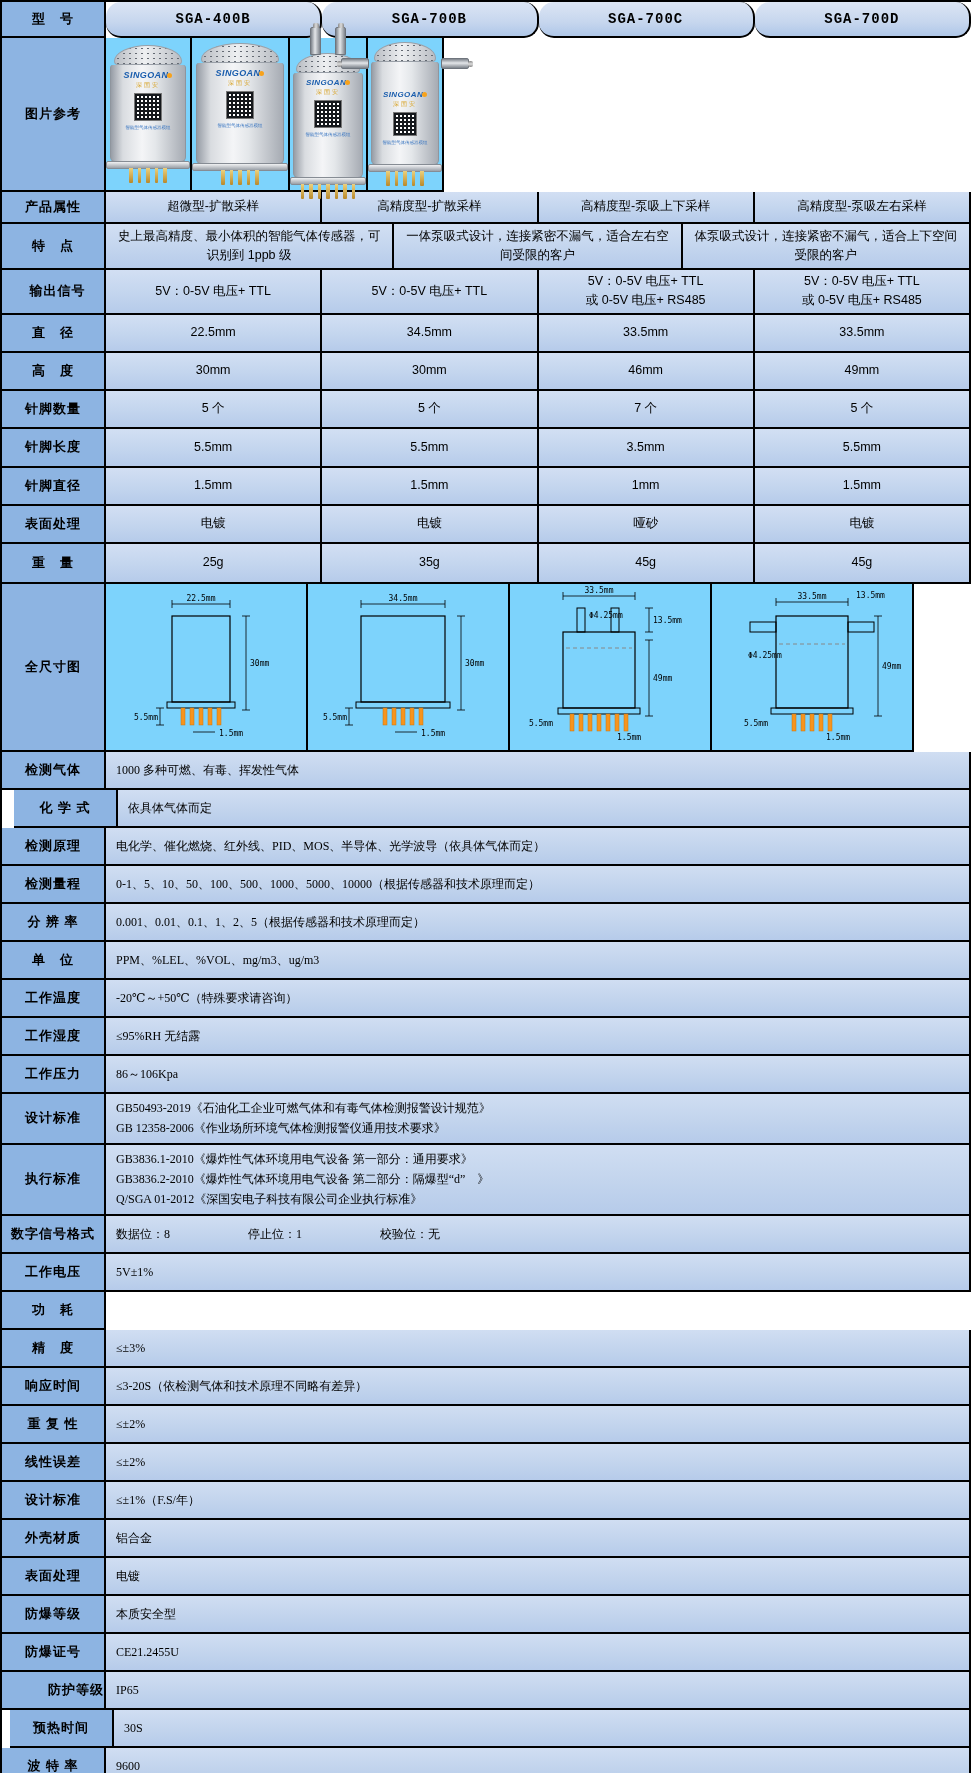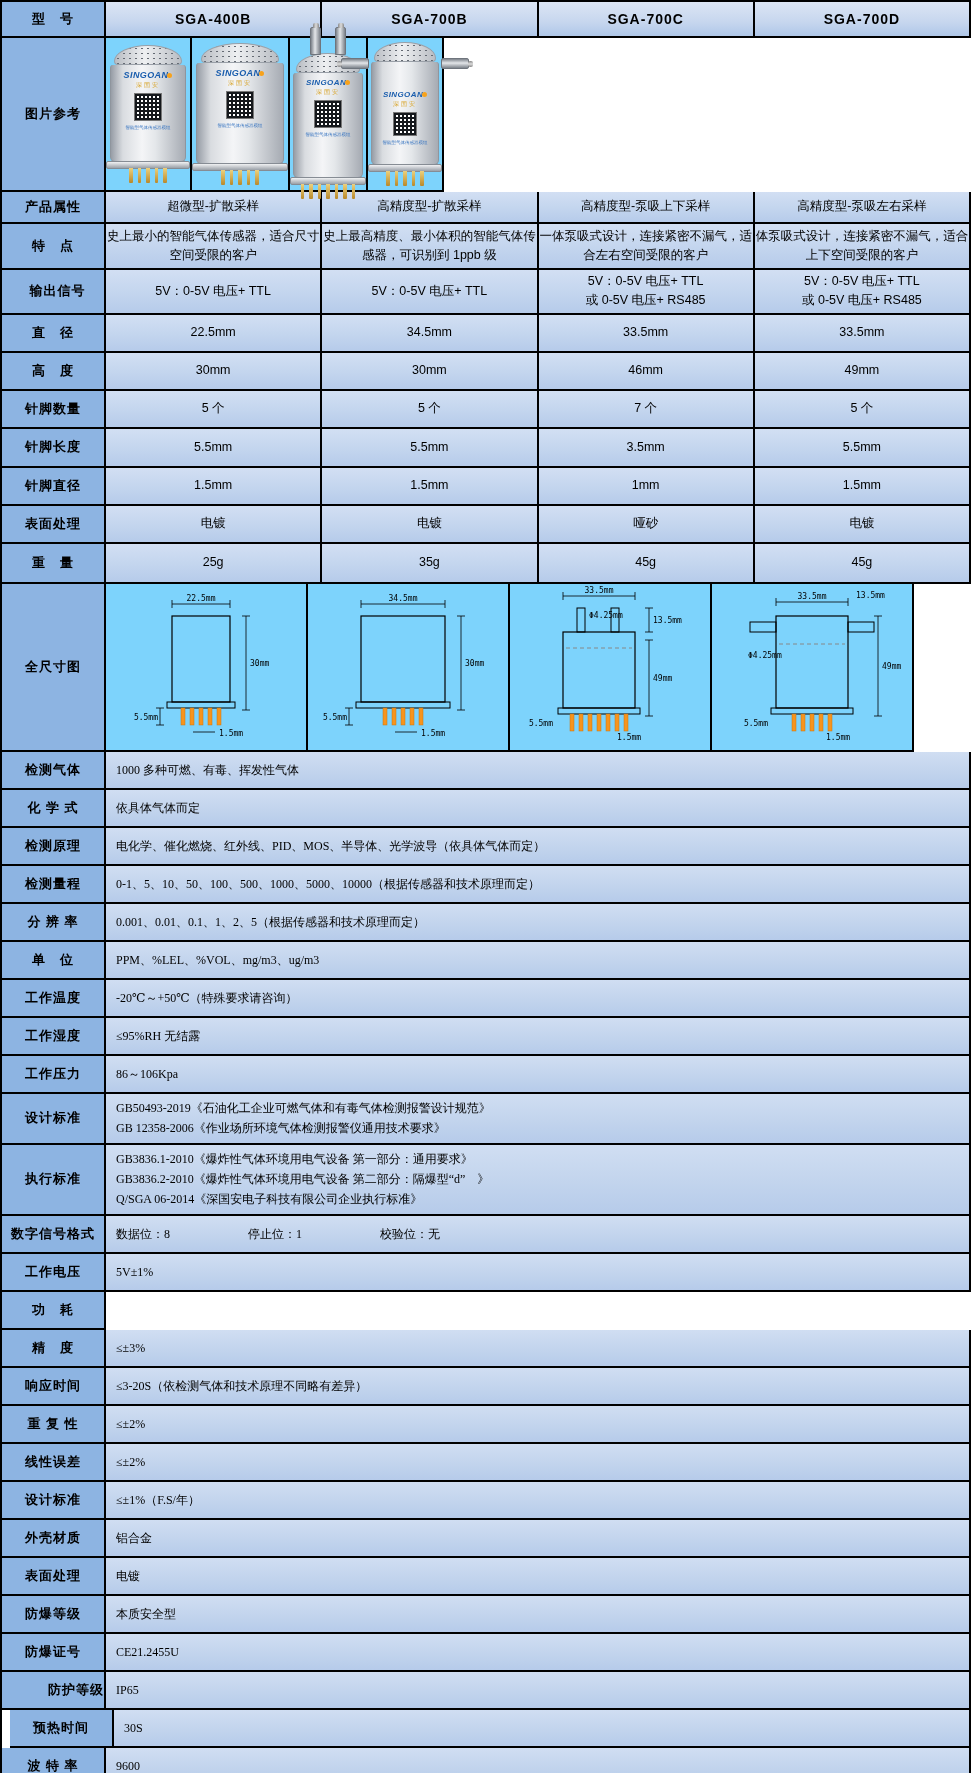--- a/index.html
+++ b/index.html
@@ -3,23 +3,23 @@
 <meta charset="utf-8">
 <style>
   html,body{margin:0;padding:0;background:#fff;}
   body{width:971px;font-family:"Liberation Sans","DejaVu Sans",sans-serif;color:#000;}
   .tbl{width:969px;border:2px solid #000;border-right:0;border-bottom:0;}
   .row{display:flex;align-items:stretch;}
   .cell{border-right:2px solid #000;border-bottom:2px solid #000;box-sizing:border-box;
         display:flex;align-items:center;justify-content:center;text-align:center;}
   .label{flex:0 0 104px;background:#8DB4E2;font-weight:bold;font-size:13px;letter-spacing:1px;line-height:1.25;}
   .val{flex:1;background:linear-gradient(180deg,#D2DFF3 0%,#C3D5EE 55%,#B6CBEA 100%);
-       font-size:12.5px;line-height:1.55;padding:2px 0;white-space:pre-line;}
+       font-size:12.5px;line-height:1.55;padding:2px 6px;white-space:pre-line;}
   .hcell{flex:1;background:linear-gradient(180deg,#DCE5F4 0%,#C6D6EE 60%,#AFC7E8 100%);
-         font-weight:bold;font-size:14px;font-family:Liberation Sans, sans-serif;letter-spacing:1px;}
+         font-weight:bold;font-size:14px;font-family:Liberation Mono, monospace;letter-spacing:1px;border-radius:15px;}
   .wide{flex:1;background:linear-gradient(180deg,#D0DEF2 0%,#C2D4ED 55%,#B6CBEA 100%);
         justify-content:flex-start;text-align:left;font-size:12px;
         font-family:"Liberation Serif","DejaVu Serif",serif;padding:4px 10px;line-height:1.7;}
   .wide .col{display:flex;flex-direction:column;}
   .segs{display:flex;gap:78px;}
   .white{background:#7dd3fc;}
   .hrow .cell{min-height:36px;}
   .imgrow .cell{height:154px;}
   .diagrow .cell{height:168px;}
 
@@ -169,21 +169,20 @@
   <div id="compare-rows">
       <div class="row">
         <div class="cell label" style="min-height: 32px;">产品属性</div>
         <div class="cell val">超微型-扩散采样</div>
         <div class="cell val">高精度型-扩散采样</div>
         <div class="cell val">高精度型-泵吸上下采样</div>
         <div class="cell val">高精度型-泵吸左右采样</div>
       </div>
       <div class="row">
         <div class="cell label" style="min-height: 46px;">特　点</div>
-        <div class="cell val">史上最小的智能气体传感器，适合尺寸空间受限的客户</div>
         <div class="cell val">史上最高精度、最小体积的智能气体传感器，可识别到 1ppb 级</div>
         <div class="cell val">一体泵吸式设计，连接紧密不漏气，适合左右空间受限的客户</div>
         <div class="cell val">体泵吸式设计，连接紧密不漏气，适合上下空间受限的客户</div>
       </div>
       <div class="row">
         <div class="cell label" style="min-height: 40px; padding-left: 9px;">输出信号</div>
         <div class="cell val">5V：0-5V 电压+ TTL</div>
         <div class="cell val">5V：0-5V 电压+ TTL</div>
         <div class="cell val">5V：0-5V 电压+ TTL
 或 0-5V 电压+ RS485</div>
@@ -357,21 +356,21 @@
   <div id="spec-rows">
       <div class="row">
         <div class="cell label" style="min-height: 38px;">检测气体</div>
         <div class="cell wide">
           <div class="col">
             <div>1000 多种可燃、有毒、挥发性气体</div>
           </div>
         </div>
       </div>
       <div class="row">
-        <div class="cell label" style="min-height: 38px;">化 学 式</div>
+        <div class="cell label" style="min-height: 38px; margin-left: 12px;">化 学 式</div>
         <div class="cell wide">
           <div class="col">
             <div>依具体气体而定</div>
           </div>
         </div>
       </div>
       <div class="row">
         <div class="cell label" style="min-height: 38px;">检测原理</div>
         <div class="cell wide">
           <div class="col">
@@ -435,21 +434,21 @@
             <div>GB 12358-2006《作业场所环境气体检测报警仪通用技术要求》</div>
           </div>
         </div>
       </div>
       <div class="row">
         <div class="cell label" style="min-height: 38px;">执行标准</div>
         <div class="cell wide">
           <div class="col">
             <div>GB3836.1-2010《爆炸性气体环境用电气设备 第一部分：通用要求》</div>
             <div>GB3836.2-2010《爆炸性气体环境用电气设备 第二部分：隔爆型“d”　》</div>
-            <div>Q/SGA 06-2014《深国安电子科技有限公司企业执行标准》</div>
+            <div>Q/SGA 01-2012《深国安电子科技有限公司企业执行标准》</div>
           </div>
         </div>
       </div>
       <div class="row">
         <div class="cell label" style="min-height: 38px;">数字信号格式</div>
         <div class="cell wide">
           <div class="segs">
             <span>数据位：8</span>
             <span>停止位：1</span>
             <span>校验位：无</span>

